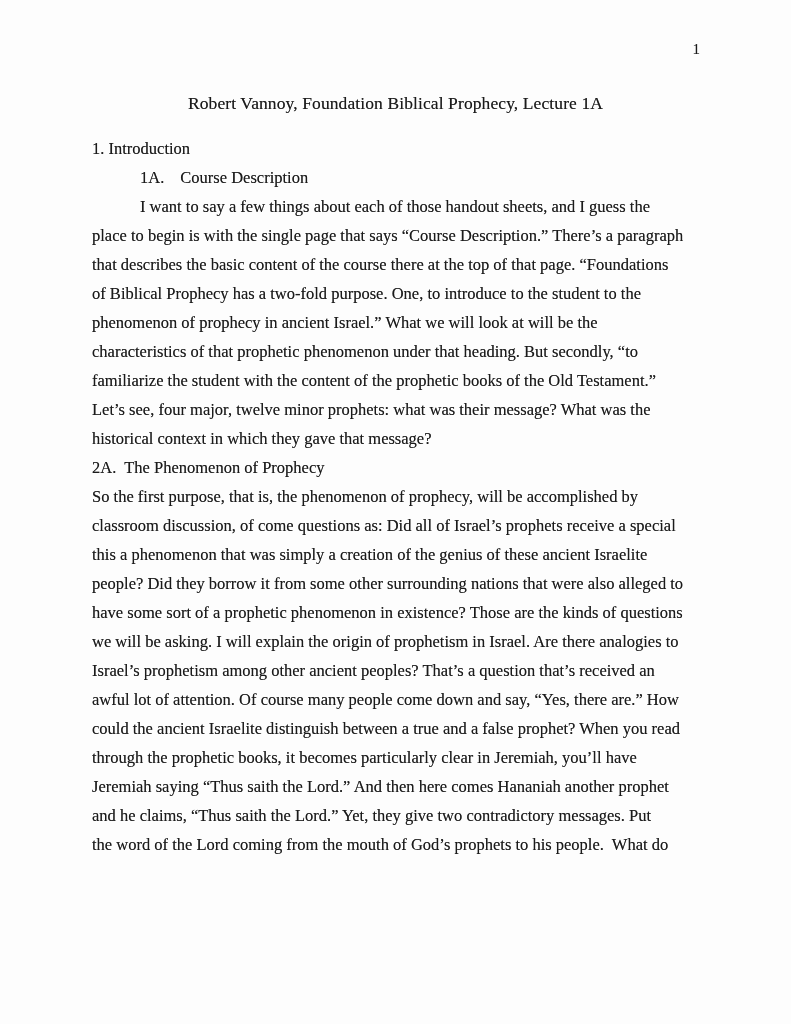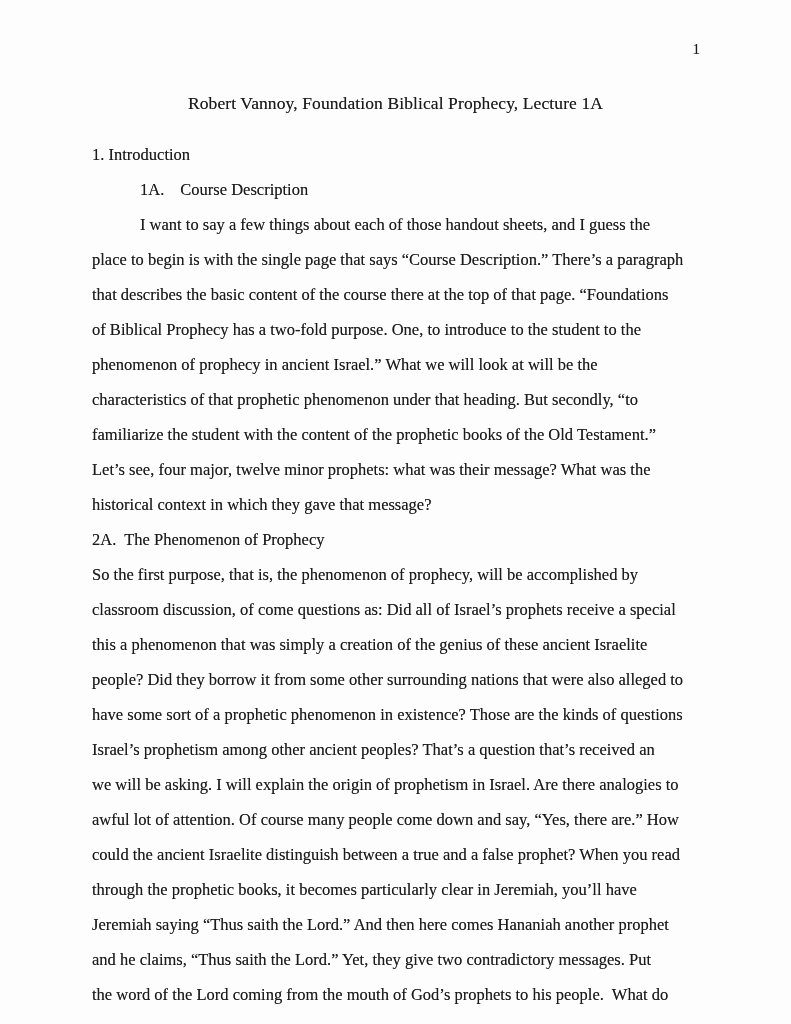--- a/index.html
+++ b/index.html
@@ -42,21 +42,20 @@
   .content {
     position: absolute;
     top: 134px;
     left: 92px;
     width: 606px;
     line-height: 29px;
   }
   .line {
     white-space: pre;
     height: 29px;
-    margin-top: 6px;
   }
   .line.indent {
     padding-left: 48px;
   }
   .tab-gap {
     display: inline-block;
     width: 16px;
   }
   .sub-line {
     padding-left: 48px;
@@ -90,22 +89,22 @@
       </div>
 
     <div class="line">2A.  The Phenomenon of Prophecy</div>
 
     <div>
         <div class="line">So the first purpose, that is, the phenomenon of prophecy, will be accomplished by</div>
         <div class="line">classroom discussion, of come questions as: Did all of Israel’s prophets receive a special</div>
         <div class="line">this a phenomenon that was simply a creation of the genius of these ancient Israelite</div>
         <div class="line">people? Did they borrow it from some other surrounding nations that were also alleged to</div>
         <div class="line">have some sort of a prophetic phenomenon in existence? Those are the kinds of questions</div>
+        <div class="line">we will be asking. I will explain the origin of prophetism in Israel. Are there analogies to</div>
         <div class="line">Israel’s prophetism among other ancient peoples? That’s a question that’s received an</div>
-        <div class="line">we will be asking. I will explain the origin of prophetism in Israel. Are there analogies to</div>
         <div class="line">awful lot of attention. Of course many people come down and say, “Yes, there are.” How</div>
         <div class="line">could the ancient Israelite distinguish between a true and a false prophet? When you read</div>
         <div class="line">through the prophetic books, it becomes particularly clear in Jeremiah, you’ll have</div>
         <div class="line">Jeremiah saying “Thus saith the Lord.” And then here comes Hananiah another prophet</div>
         <div class="line">and he claims, “Thus saith the Lord.” Yet, they give two contradictory messages. Put</div>
         <div class="line">the word of the Lord coming from the mouth of God’s prophets to his people.  What do</div>
       </div>
 
   </div>
 </div>

